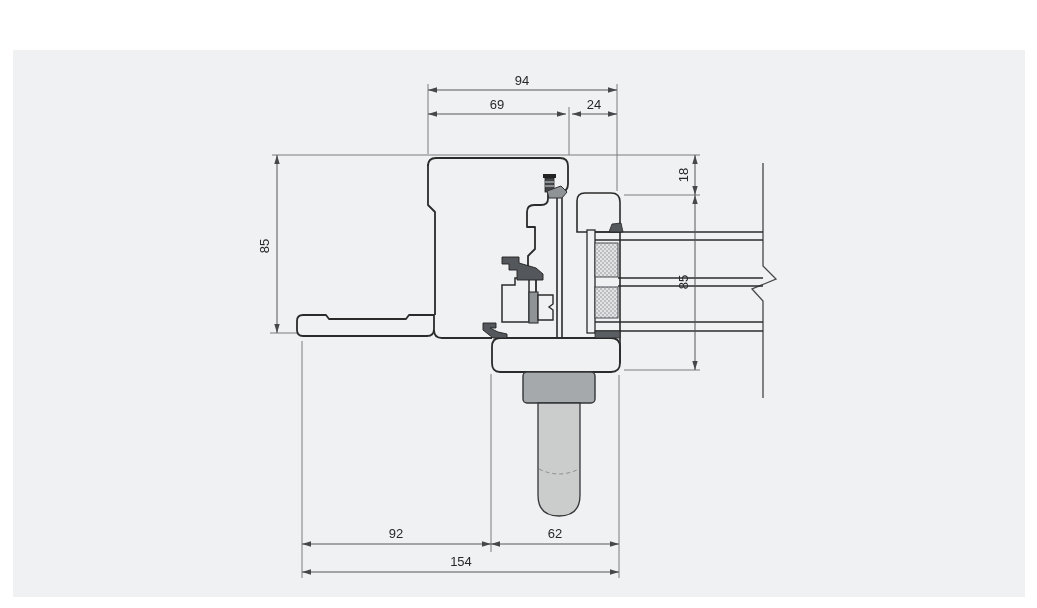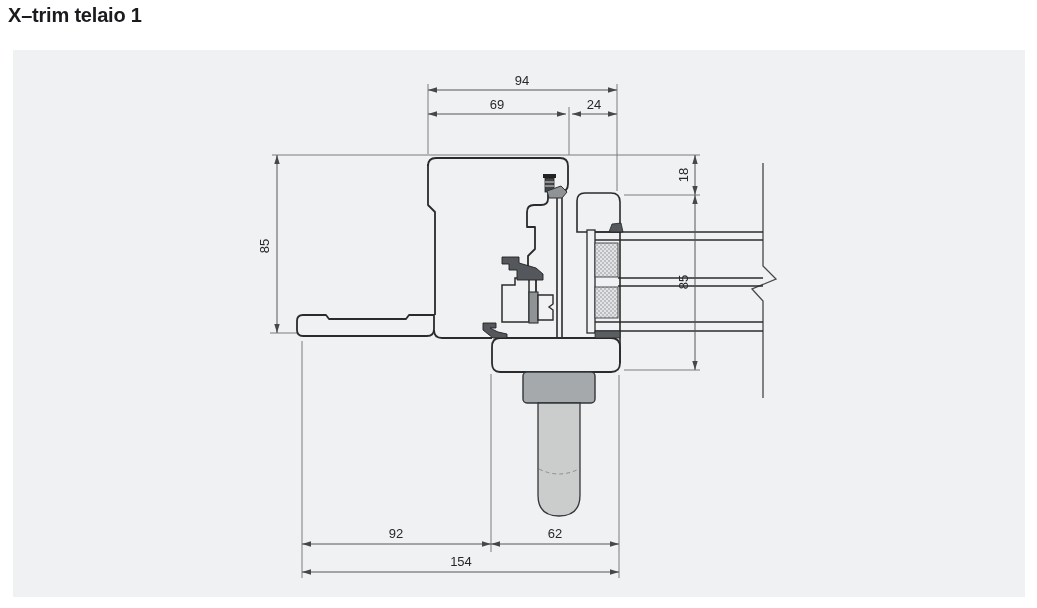--- a/index.html
+++ b/index.html
@@ -6,21 +6,20 @@
   .stage{position:relative;width:1037px;height:608px;background:#ffffff;overflow:hidden;}
   .page-title{position:absolute;left:8px;top:4px;font-size:20px;font-weight:700;color:#1b1b1f;letter-spacing:-0.2px;}
   .panel{position:absolute;left:13px;top:50px;width:1012px;height:547px;background:#f0f1f2;}
   svg{position:absolute;left:0;top:0;}
   text.dim{font-family:"Liberation Sans",sans-serif;font-size:13px;fill:#26282b;}
 </style>
 </head>
 <body>
 
 <div class="stage">
-  <div class="page-title">X–trim telaio 1</div>
   <div class="panel"></div>
 
   <svg width="1037" height="608" viewBox="0 0 1037 608">
     <defs>
       <pattern id="hatch" width="4" height="4" patternUnits="userSpaceOnUse">
         <rect width="4" height="4" fill="#e2e3e5"></rect>
         <circle cx="1" cy="1" r="0.75" fill="#85888b"></circle>
         <circle cx="3" cy="3" r="0.75" fill="#85888b"></circle>
       </pattern>
     </defs>

